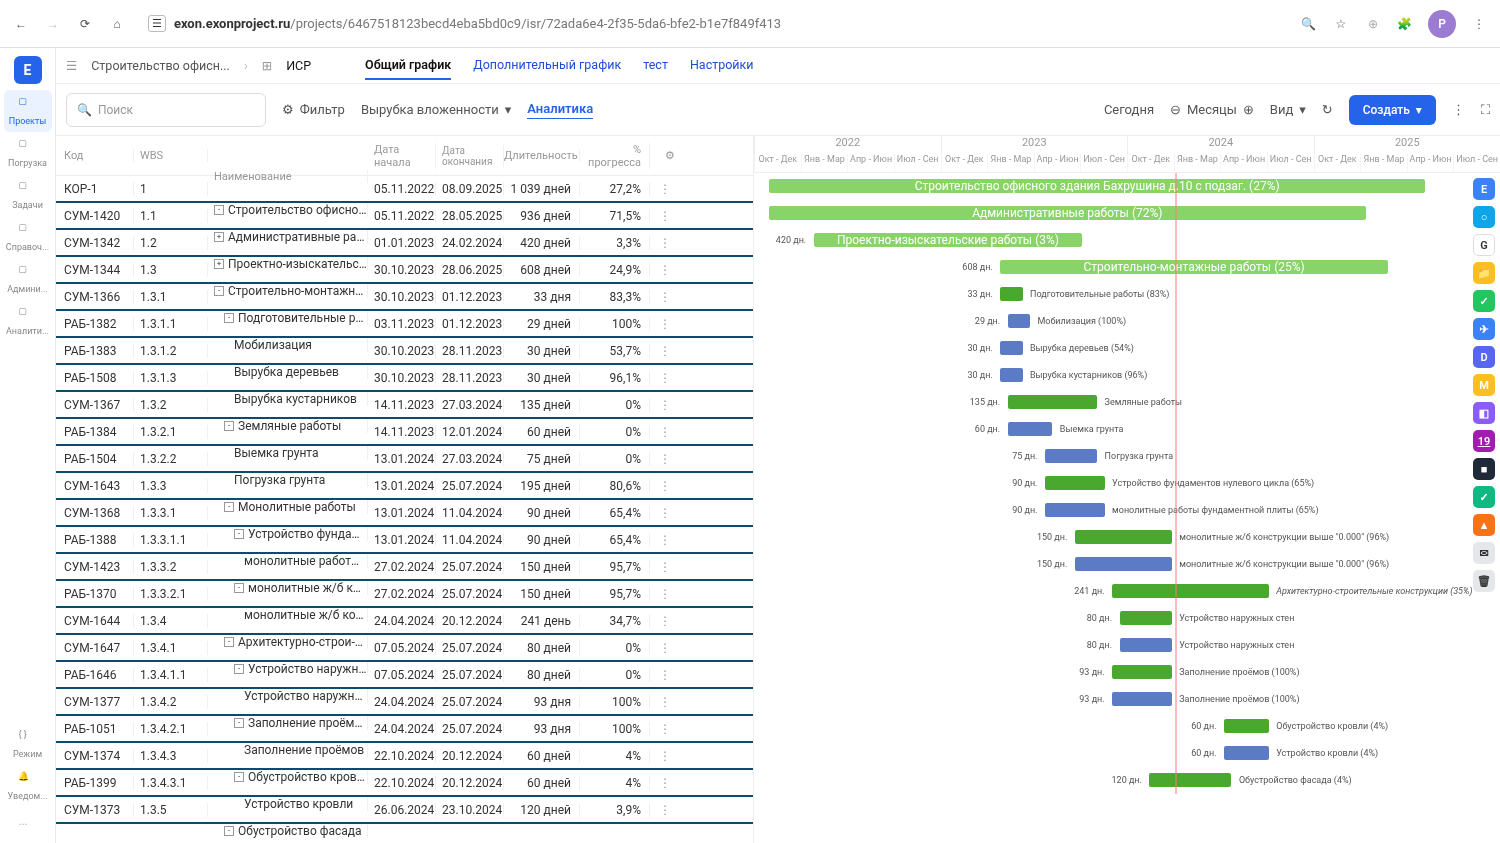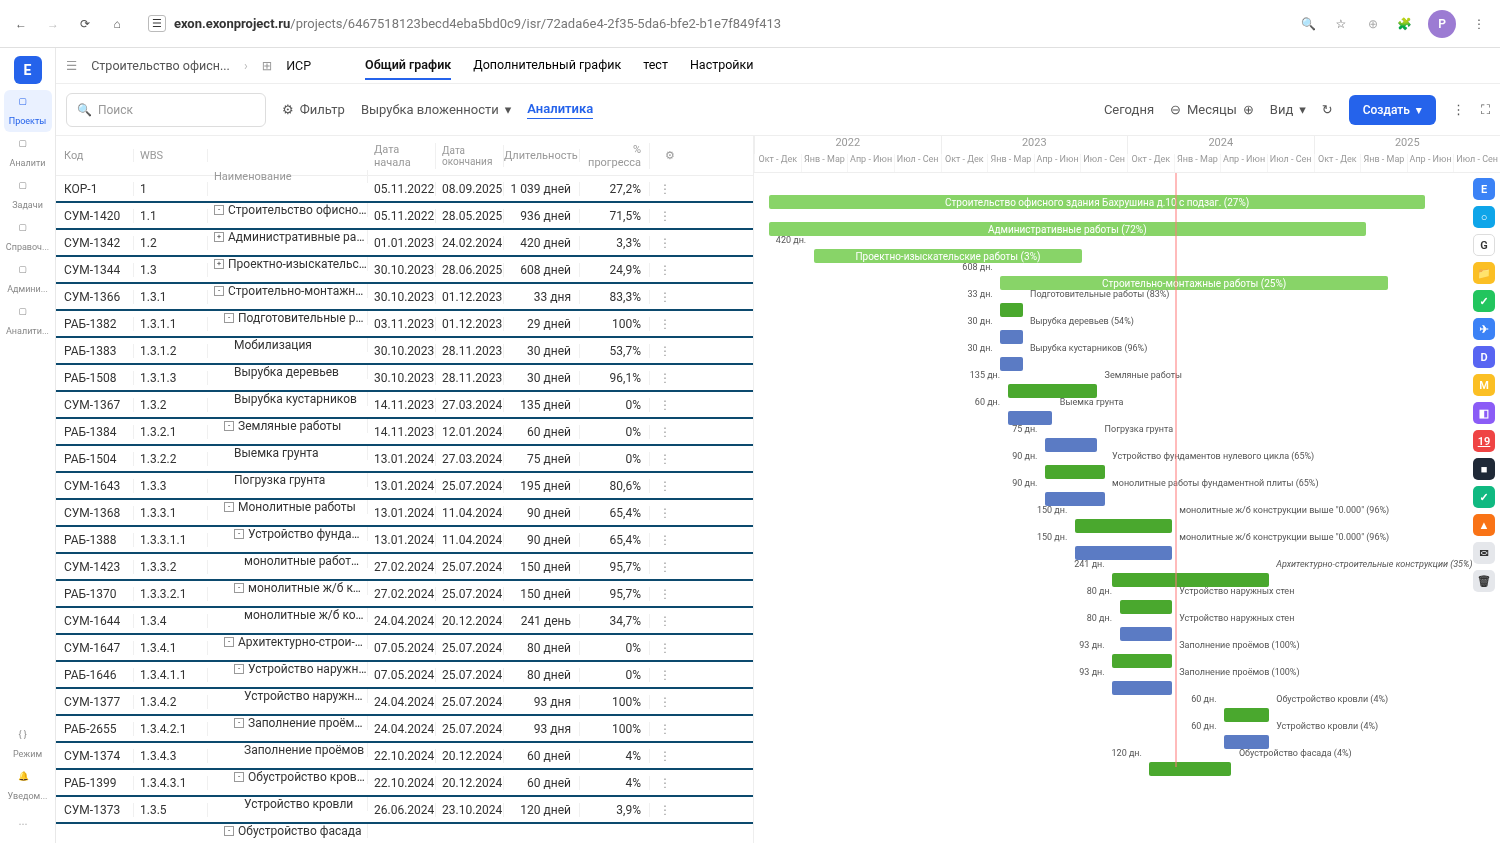--- a/index.html
+++ b/index.html
@@ -19,21 +19,21 @@
 .left-rail .ritem.active { background:#eaf1ff; color:#2563eb; }
 .left-rail .ritem .ri-icn { width:18px; height:18px; }
 .left-rail .spacer { flex:1; }
 
 .main { flex:1; display:flex; flex-direction:column; background:#fff; }
 
 .crumbs { height:36px; display:flex; align-items:center; padding:0 10px; gap:14px; border-bottom:1px solid #eee; font-size:12.5px;}
 .crumbs .citem { color:#555; cursor:pointer; white-space:nowrap;}
 .crumbs .citem.bold { font-weight:400; color:#111; }
 .tabs { display:flex; gap:22px; margin-left:40px;}
-.tabs .tab { color:#000000; cursor:pointer; padding:6px 0;}
+.tabs .tab { color:#1d4ed8; cursor:pointer; padding:6px 0;}
 .tabs .tab.active { color:#111; font-weight:600; border-bottom:2px solid #2563eb;}
 
 .toolbar { height:52px; display:flex; align-items:center; padding:0 10px; gap:16px; border-bottom:1px solid #eee; }
 .search { width:200px; height:34px; border:1px solid #ddd; border-radius:6px; display:flex; align-items:center; padding:0 10px; gap:6px; color:#999;}
 .tb-btn { display:flex; align-items:center; gap:6px; color:#555; cursor:pointer; font-size:13px;}
 .tb-link { color:#2563eb; font-weight:600; border-bottom:1px solid #2563eb; padding-bottom:2px;}
 .toolbar .spcr { flex:1; }
 .create-btn { background:#2563eb; color:#fff; padding:8px 14px; border-radius:6px; cursor:pointer; display:flex; align-items:center; gap:6px; font-weight:500;}
 
 .content { flex:1; display:flex; overflow:hidden; }
@@ -56,21 +56,21 @@
 .row .c-dots { cursor:pointer; }
 
 .gantt { flex:1; overflow:auto; position:relative; }
 .timeline { position:sticky; top:0; background:#fff; z-index:5; border-bottom:1px solid #eee;}
 .tl-years { display:flex; height:18px; }
 .tl-year { flex:1; text-align:center; color:#999; font-size:11px; border-left:1px solid #eee;}
 .tl-quarts { display:flex; height:18px; }
 .tl-q { width:6.25%; text-align:center; color:#999; font-size:9px; white-space:nowrap; border-left:1px solid #f5f5f5;}
 .gantt-body { position:relative; }
 .g-row { height:27px; position:relative; }
-.bar { position:absolute; height:14px; top:22px; border-radius:2px; display:flex; align-items:center; justify-content:center; font-size:10px; color:#fff; white-space:nowrap; overflow:visible;}
+.bar { position:absolute; height:14px; top:6px; border-radius:2px; display:flex; align-items:center; justify-content:center; font-size:12px; color:#fff; white-space:nowrap; overflow:visible;}
 .bar-green { background:#88d468; }
 .bar-dgreen { background:#4aa82e; }
 .bar-blue { background:#5b7bc4; }
 .bar-label { position:absolute; font-size:9px; color:#555; white-space:nowrap; top:8px; }
 .today-line { position:absolute; width:2px; background:rgba(255,120,120,0.5); top:0; bottom:0; z-index:3;}
 
 .right-rail { position:absolute; right:0; top:48px; width:32px; display:flex; flex-direction:column; gap:6px; padding-top:130px; align-items:center;}
 .right-rail .ri { width:22px; height:22px; border-radius:5px; display:flex; align-items:center; justify-content:center; font-size:11px; font-weight:600; color:#fff;}
 </style>
 </head>
@@ -99,21 +99,21 @@
 
   <div class="left-rail">
     <div class="logo">E</div>
     <div id="rail-items">
         <div class="ritem active">
           <span class="ri-icn">▢</span>
           <span>Проекты</span>
         </div>
         <div class="ritem">
           <span class="ri-icn">▢</span>
-          <span>Аналити</span>
+          <span>Погрузка</span>
         </div>
         <div class="ritem">
           <span class="ri-icn">▢</span>
           <span>Задачи</span>
         </div>
         <div class="ritem">
           <span class="ri-icn">▢</span>
           <span>Справоч...</span>
         </div>
         <div class="ritem">
@@ -451,21 +451,21 @@
                 <span class="exp">-</span>
                 <span style="overflow:hidden;text-overflow:ellipsis">Заполнение проёмов</span>
               </div>
               <div class="c-d1">24.04.2024</div>
               <div class="c-d2">25.07.2024</div>
               <div class="c-dur">93 дня</div>
               <div class="c-prog">100%</div>
               <div class="c-dots">⋮</div>
             </div>
             <div class="row">
-              <div class="c-code">РАБ-2655</div>
+              <div class="c-code">РАБ-1051</div>
               <div class="c-wbs">1.3.4.2.1</div>
               <div class="c-name" style="padding-left:36px">
                 <span style="overflow:hidden;text-overflow:ellipsis">Заполнение проёмов</span>
               </div>
               <div class="c-d1">24.04.2024</div>
               <div class="c-d2">25.07.2024</div>
               <div class="c-dur">93 дня</div>
               <div class="c-prog">100%</div>
               <div class="c-dots">⋮</div>
             </div>
@@ -552,20 +552,25 @@
             <div class="g-row">
               <div class="bar-label" style="right: 68%;">608 дн.</div>
               <div class="bar bar-green" style="left: 33%; width: 52%;">Строительно-монтажные работы (25%)</div>
             </div>
             <div class="g-row">
               <div class="bar-label" style="right: 68%;">33 дн.</div>
               <div class="bar bar-dgreen" style="left: 33%; width: 3%;"></div>
               <div class="bar-label" style="left: 37%;">Подготовительные работы (83%)</div>
             </div>
             <div class="g-row">
+              <div class="bar-label" style="right: 67%;">29 дн.</div>
+              <div class="bar bar-blue" style="left: 34%; width: 3%;"></div>
+              <div class="bar-label" style="left: 38%;">Мобилизация (100%)</div>
+            </div>
+            <div class="g-row">
               <div class="bar-label" style="right: 68%;">30 дн.</div>
               <div class="bar bar-blue" style="left: 33%; width: 3%;"></div>
               <div class="bar-label" style="left: 37%;">Вырубка деревьев (54%)</div>
             </div>
             <div class="g-row">
               <div class="bar-label" style="right: 68%;">30 дн.</div>
               <div class="bar bar-blue" style="left: 33%; width: 3%;"></div>
               <div class="bar-label" style="left: 37%;">Вырубка кустарников (96%)</div>
             </div>
             <div class="g-row">
@@ -652,19 +657,19 @@
 <div class="right-rail" id="right-rail">
     <div class="ri" style="background: rgb(59, 130, 246);">E</div>
     <div class="ri" style="background: rgb(14, 165, 233);">○</div>
     <div class="ri" style="background: rgb(255, 255, 255); border: 1px solid rgb(221, 221, 221); color: rgb(51, 51, 51);">G</div>
     <div class="ri" style="background: rgb(251, 191, 36);">📁</div>
     <div class="ri" style="background: rgb(34, 197, 94);">✓</div>
     <div class="ri" style="background: rgb(59, 130, 246);">✈</div>
     <div class="ri" style="background: rgb(88, 101, 242);">D</div>
     <div class="ri" style="background: rgb(251, 191, 36);">M</div>
     <div class="ri" style="background: rgb(139, 92, 246);">◧</div>
-    <div class="ri" style="background: #ef4444; text-decoration: underline;">19</div>
+    <div class="ri" style="background: #a21caf; text-decoration: underline;">19</div>
     <div class="ri" style="background: rgb(31, 41, 55);">■</div>
     <div class="ri" style="background: rgb(16, 185, 129);">✓</div>
     <div class="ri" style="background: rgb(249, 115, 22);">▲</div>
     <div class="ri" style="background: rgb(229, 231, 235); color: rgb(51, 51, 51);">✉</div>
     <div class="ri" style="background: rgb(229, 231, 235); color: rgb(51, 51, 51);">🗑</div>
   </div>
 
 </body></html>

